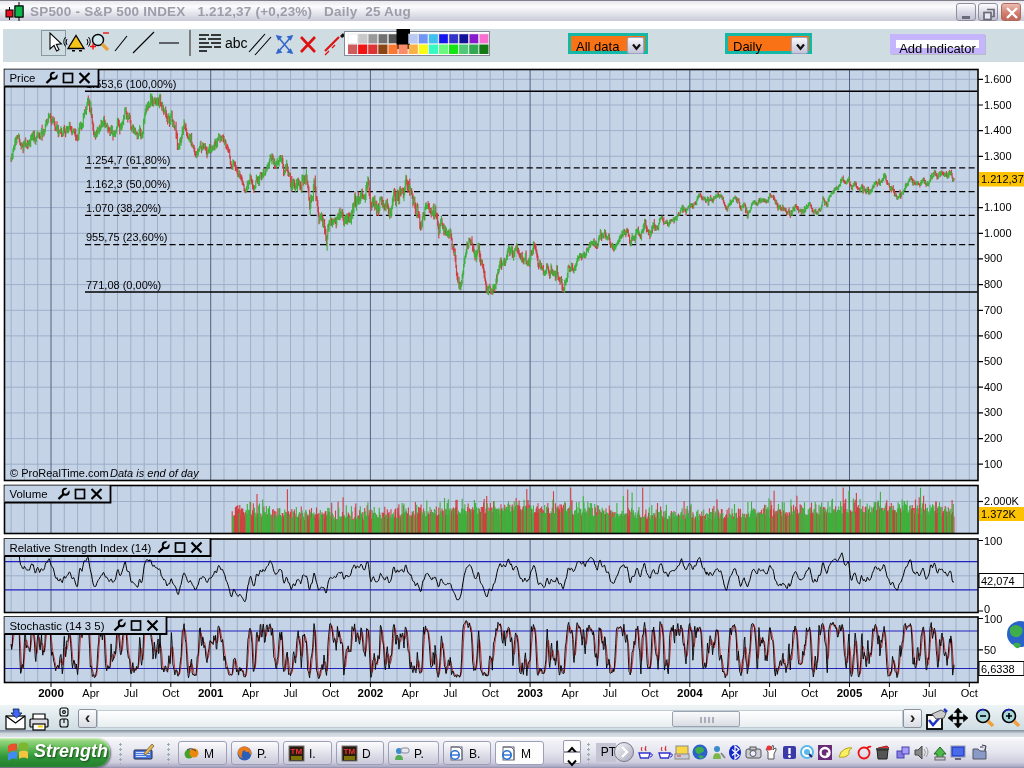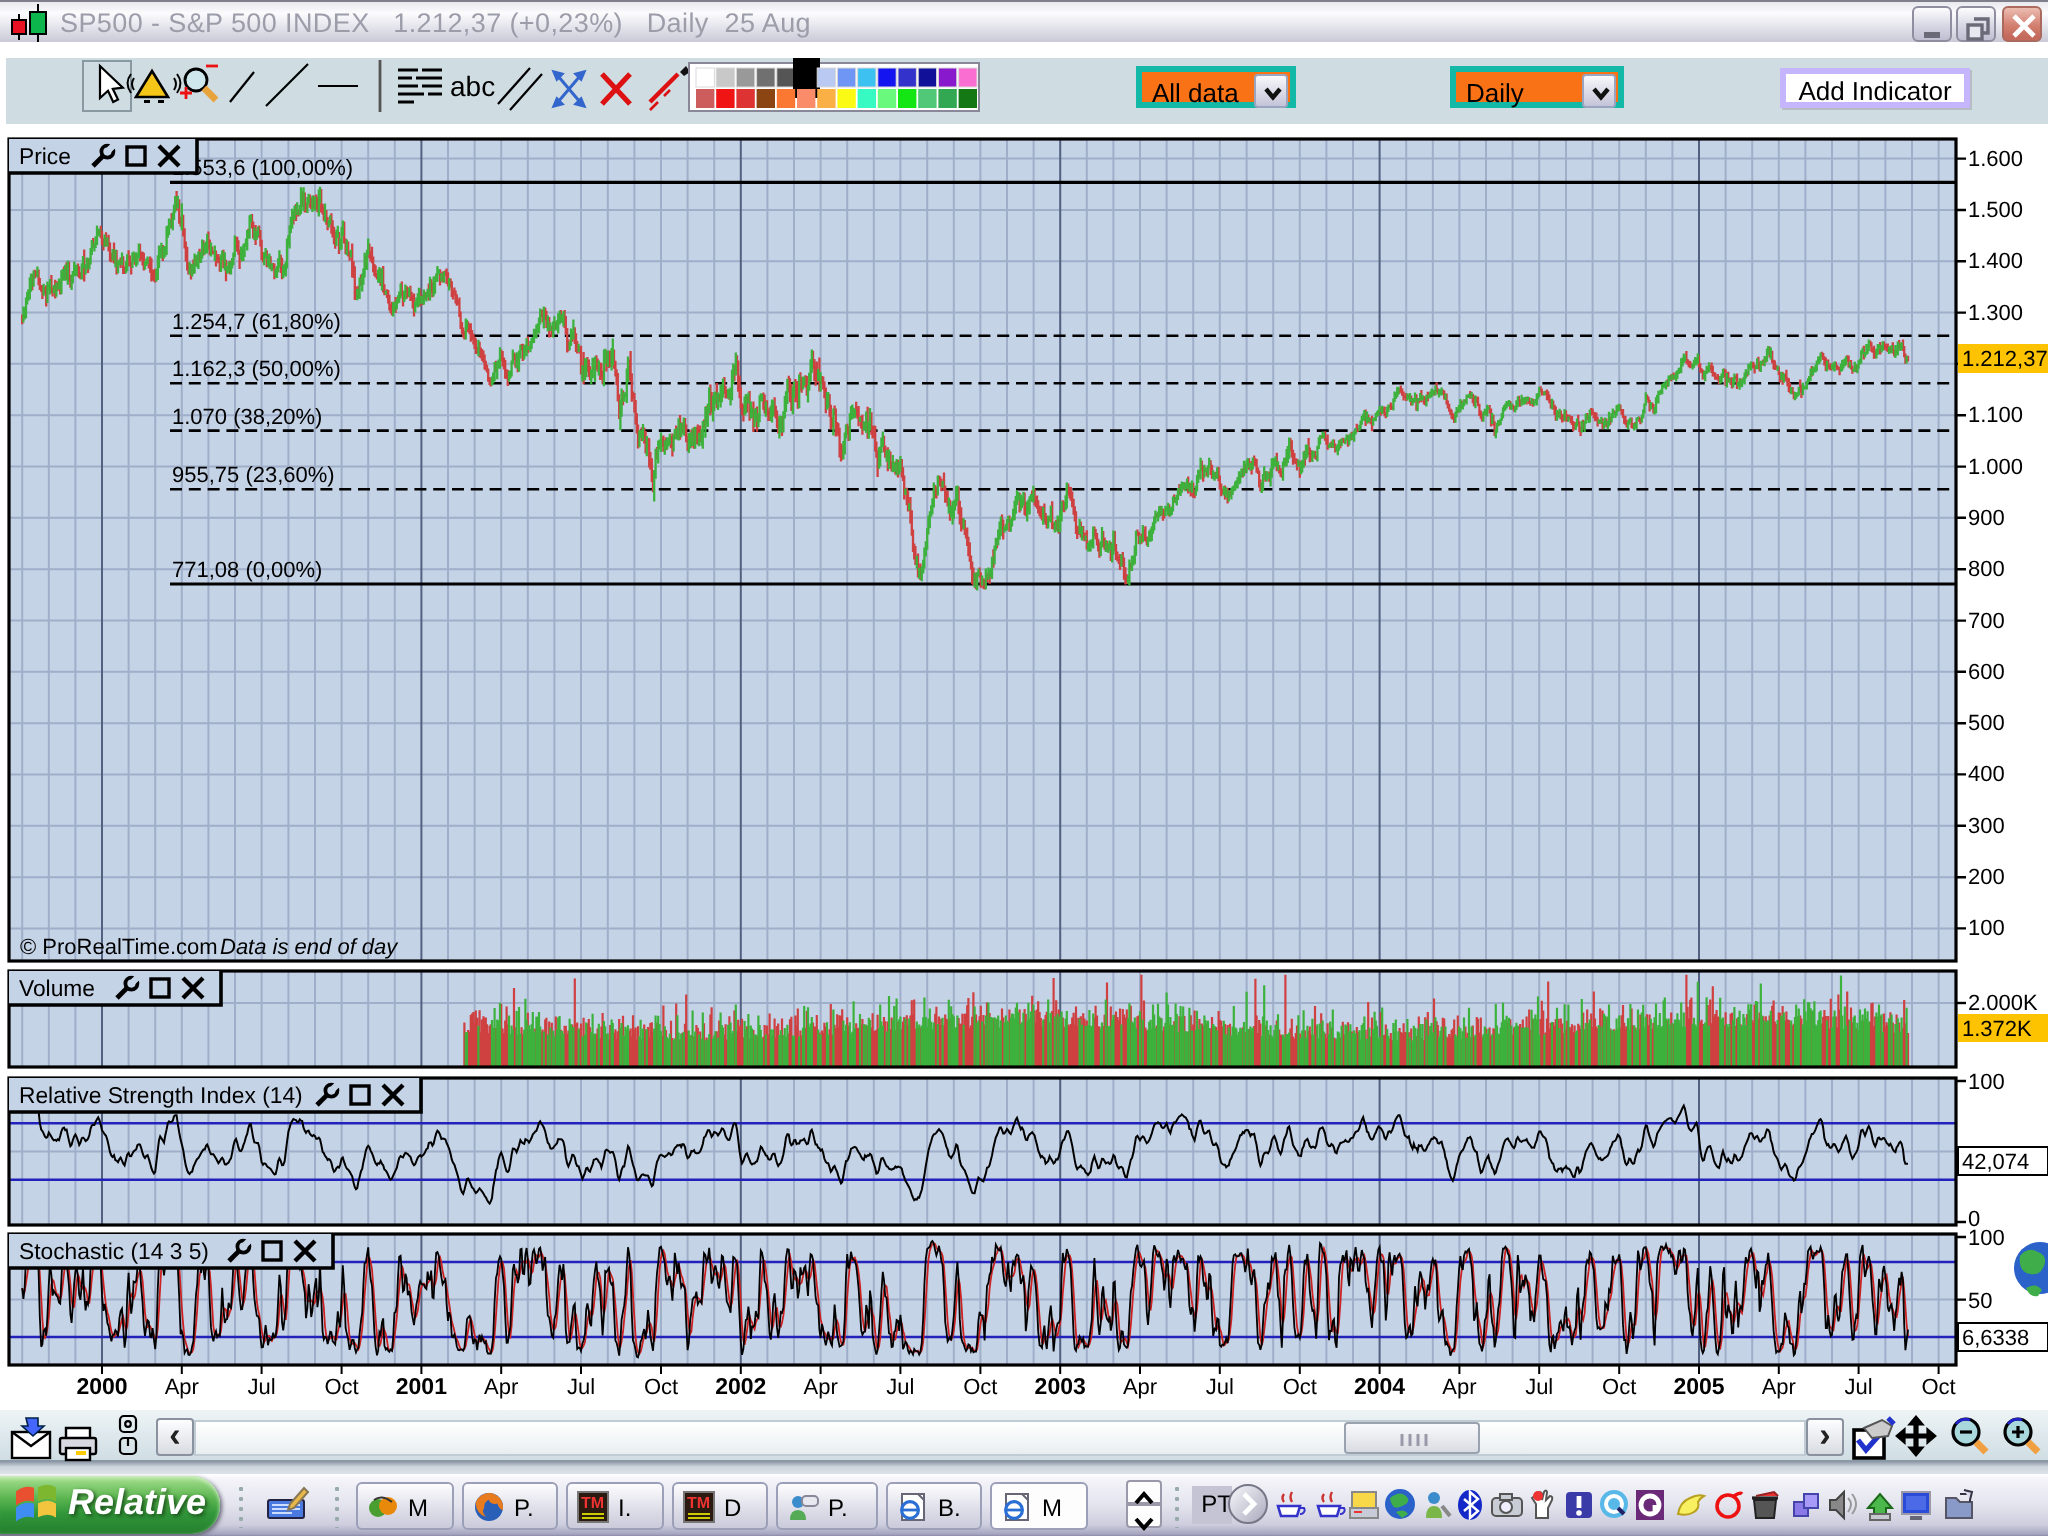--- a/index.html
+++ b/index.html
@@ -1,29 +1,29 @@
 <!DOCTYPE html>
 <html><head><meta charset="utf-8"><style>
 *{margin:0;padding:0;box-sizing:border-box}
 body{width:1024px;height:768px;overflow:hidden;font-family:"Liberation Sans",sans-serif;background:#fff;position:relative}
 .abs{position:absolute}
 
 #title{left:0;top:0;width:1024px;height:21px;background:linear-gradient(#e8e8ee 0%,#fcfcfe 28%,#e4e4ec 62%,#cacad8 100%);border-top:1px solid #7f7f8c}
-#title .txt{position:absolute;left:30px;top:3px;font-size:13.5px;font-weight:normal;color:#9d9daa;letter-spacing:.2px}
+#title .txt{position:absolute;left:30px;top:3px;font-size:13.5px;font-weight:bold;color:#9d9daa;letter-spacing:.2px}
 .wbtn{position:absolute;top:2px;width:20px;height:18px;border-radius:3px;border:1px solid #8e8ea0;background:linear-gradient(#fdfdfe,#d4d4e2 60%,#bfbfd2)}
 .wbtn svg{position:absolute;left:0;top:0}
 #bclose{background:linear-gradient(#ecbdb2,#d37f70 55%,#c36a5c 90%);border-color:#ab6a5e}
 
 #tbar{left:3px;top:21px;width:1024px;height:44px;background:#fff}
 #tbar .bg{position:absolute;left:0;top:8px;width:1024px;height:35px;background:#cfdce2;border-bottom:1px solid #a8b8c0}
 .dd{position:absolute;top:12px;height:21px;background:#f97316;border:3px solid #14b8a6;font-size:13px}
 .dd span{position:absolute;left:5px;top:3px;color:#000}
 .dd .ar{position:absolute;right:1px;top:1px;width:17px;height:17px;background:linear-gradient(#f8f8fc,#d8d8e6 60%,#c4c4d8);border:1px solid #9aa4c0;border-radius:2px}
 .dd .ar svg{position:absolute;left:1px;top:1px}
-#addind{position:absolute;left:887px;top:13px;width:95px;height:20px;background:#fff;border:3px solid #c4b5fd;box-shadow:1px 1px 0 #b8bcc4;font-size:13px;text-align:center;line-height:18px}
+#addind{position:absolute;left:887px;top:13px;width:95px;height:20px;background:#fff;border:6px solid #c4b5fd;box-shadow:1px 1px 0 #b8bcc4;font-size:13px;text-align:center;line-height:18px}
 
 #btb{left:0;top:704px;width:1024px;height:27px;background:linear-gradient(#eef4f6,#cfdde3);border-top:1px solid #fff;border-bottom:1px solid #8a98a8}
 #btb .track{position:absolute;left:97px;top:5px;width:806px;height:18px;background:linear-gradient(#fff,#e8eef0);border:1px solid #c0ccd4}
 #btb .thumb{position:absolute;left:672px;top:6px;width:68px;height:16px;background:linear-gradient(#fafafc,#d8dce2);border:1px solid #9aa2b0;border-radius:2px}
 .sbtn{position:absolute;top:4px;width:19px;height:19px;background:linear-gradient(#fdfdfe,#d8dce2);border:1px solid #8a92a0;border-radius:2px;text-align:center;font-weight:bold;font-size:17px;line-height:15px;color:#222}
 
 #task{left:0;top:737px;width:1024px;height:31px;background:linear-gradient(#fefefe 0%,#f2f2f8 12%,#e4e4ee 50%,#cdcdde 82%,#a5a5c0 97%,#8a8aa8 100%)}
 #start{position:absolute;left:-2px;top:1px;width:112px;height:29px;border-radius:0 14px 14px 0;background:linear-gradient(#a8e08f 0%,#58b44e 40%,#31963a 65%,#247f2d 100%);box-shadow:inset 0 1px 2px #d4f0c8,1px 1px 2px #667;color:#fff;font-style:italic;font-weight:bold;font-size:18px}
 #start .lbl{position:absolute;left:36px;top:3px;text-shadow:1px 1px 2px #174a17}
 .tbtn{position:absolute;top:4px;height:24px;border-radius:3px;border:1px solid #9ba0b8;background:linear-gradient(#fdfdfe,#e2e2ec 50%,#cacada);font-size:12px;color:#000}
@@ -352,21 +352,21 @@
 <div id="task" class="abs">
 <div id="start">
       <svg width="26" height="24" viewBox="0 0 26 24" style="position:absolute;left:8px;top:3px">
 <g transform="skewY(-6)">
 <path d="M2 5q4-3 9-1v7q-5-2-9 1z" fill="#e8502f"></path>
           <path d="M13 4q5-2 9 1v7q-4-3-9-1z" fill="#7db72f"></path>
 <path d="M2 13q4-3 9-1v7q-5-2-9 1z" fill="#3f8cf3"></path>
           <path d="M13 12q5-2 9 1v7q-4-3-9-1z" fill="#f3c53f"></path>
 </g>
       </svg>
-      <span class="lbl">Relative</span>
+      <span class="lbl">Strength</span>
     </div>
 <div class="sep" style="left:119px"></div>
 <svg width="22" height="20" viewBox="0 0 22 20" style="position:absolute;left:133px;top:6px">
 <rect x="1" y="7" width="18" height="9" rx="1" fill="#4a7ae0" stroke="#224"></rect>
 <path d="M3 9.5h14M3 11.5h14M3 13.5h10" stroke="#cdf" stroke-width="1"></path>
 <path d="M12 9L19 1l2 2-7 8-3 1z" fill="#e8b84a" stroke="#875"></path>
     </svg>
 <div class="sep" style="left:167px"></div>
 <div class="tbtn" style="left:178px;width:49px;">
       <svg class="ic" viewBox="0 0 17 17">

